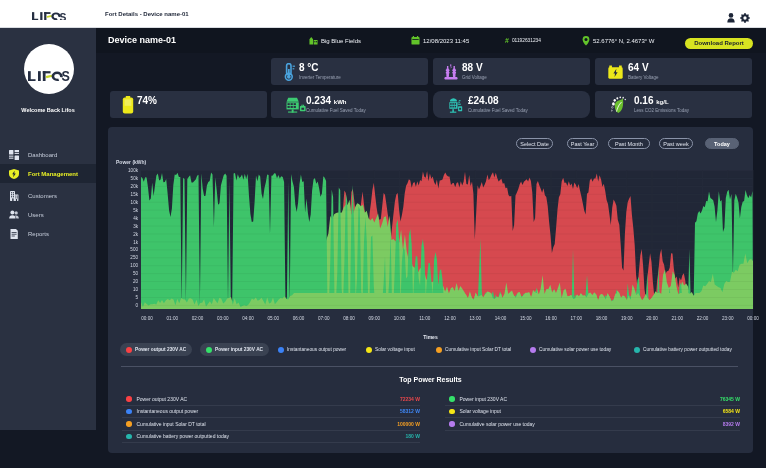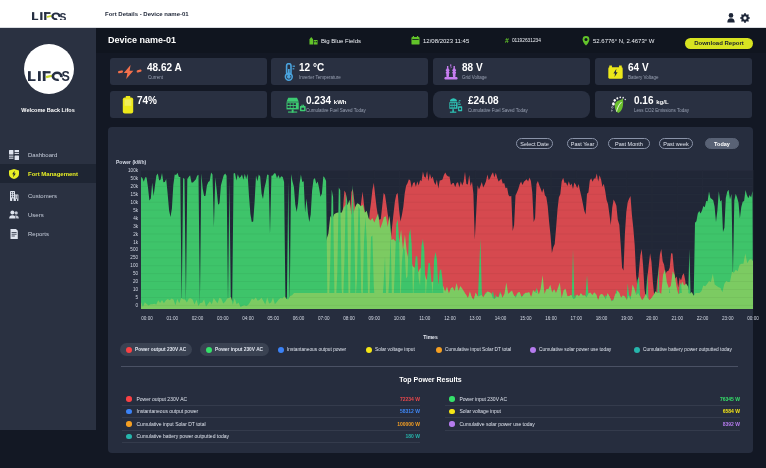--- a/index.html
+++ b/index.html
@@ -194,39 +194,30 @@
     <svg width="8" height="10" viewBox="0 0 8 10" fill="#62c32a">
         <path d="M4 0 A3.4 3.4 0 0 1 7.4 3.4 Q7.4 5.8 4 9.6 Q0.6 5.8 0.6 3.4 A3.4 3.4 0 0 1 4 0 Z"></path>
         <circle cx="4" cy="3.4" r="1.5" fill="#10151f"></circle>
       </svg>
     <span>52.6776° N, 2.4673° W</span>
   </div>
   <div id="btn-dl" class="abs">Download Report</div>
 </div>
 
 <div id="row1" class="abs">
-  <div class="tile abs" style="left:0px;">
-    <svg class="ic" width="24" height="15" viewBox="0 0 24 15">
-      <path d="M12.6 0.5 L5.8 8.6 L9.4 8.6 L8.2 14.5 L15.4 6.3 L11.6 6.3 Z" fill="#f2704c"></path>
-      <rect x="0" y="6.2" width="5" height="2.3" rx="1.1" fill="#f2704c" transform="rotate(-14 2.5 7.3)"></rect>
-      <rect x="18.6" y="5.4" width="5" height="2.3" rx="1.1" fill="#f2704c" transform="rotate(-14 21 6.5)"></rect>
-    </svg>
-    <div class="val">48.62 A</div>
-      <div class="sub">Current</div>
-  </div>
   <div class="tile abs" style="left:161px;">
     <svg class="ic" width="14" height="18" viewBox="0 0 14 18" style="left:11px;">
       <rect x="4.6" y="0.6" width="4.4" height="11" rx="2.2" fill="none" stroke="#4aa3dd" stroke-width="1.6"></rect>
       <circle cx="6.8" cy="13.8" r="3.4" fill="none" stroke="#4aa3dd" stroke-width="1.6"></circle>
       <circle cx="6.8" cy="13.8" r="1.9" fill="#4aa3dd"></circle>
         <rect x="5.9" y="6" width="1.8" height="7" fill="#4aa3dd"></rect>
       <rect x="10.6" y="2.6" width="2.4" height="1.2" fill="#4aa3dd"></rect>
         <rect x="10.6" y="5.2" width="1.7" height="1.2" fill="#4aa3dd"></rect>
     </svg>
-    <div class="val" style="left:28px;">12 °C</div>
+    <div class="val" style="left:28px;">8 °C</div>
       <div class="sub" style="left:28px;">Inverter Temperature</div>
   </div>
   <div class="tile abs" style="left:323px;">
     <svg class="ic" width="14" height="16" viewBox="0 0 18 16" fill="#c77ef0" style="left:11px;" preserveAspectRatio="none">
       <rect x="0.6" y="13" width="16.8" height="2.4" rx="1.2"></rect>
       <rect x="3" y="4" width="3.4" height="9.6" rx="1.7"></rect>
         <rect x="2.2" y="5.4" width="5" height="1.5" rx="0.7"></rect>
         <rect x="2.2" y="8" width="5" height="1.5" rx="0.7"></rect>
         <rect x="3.8" y="2" width="1.8" height="2.6"></rect>
       <rect x="11.4" y="4" width="3.4" height="9.6" rx="1.7"></rect>

